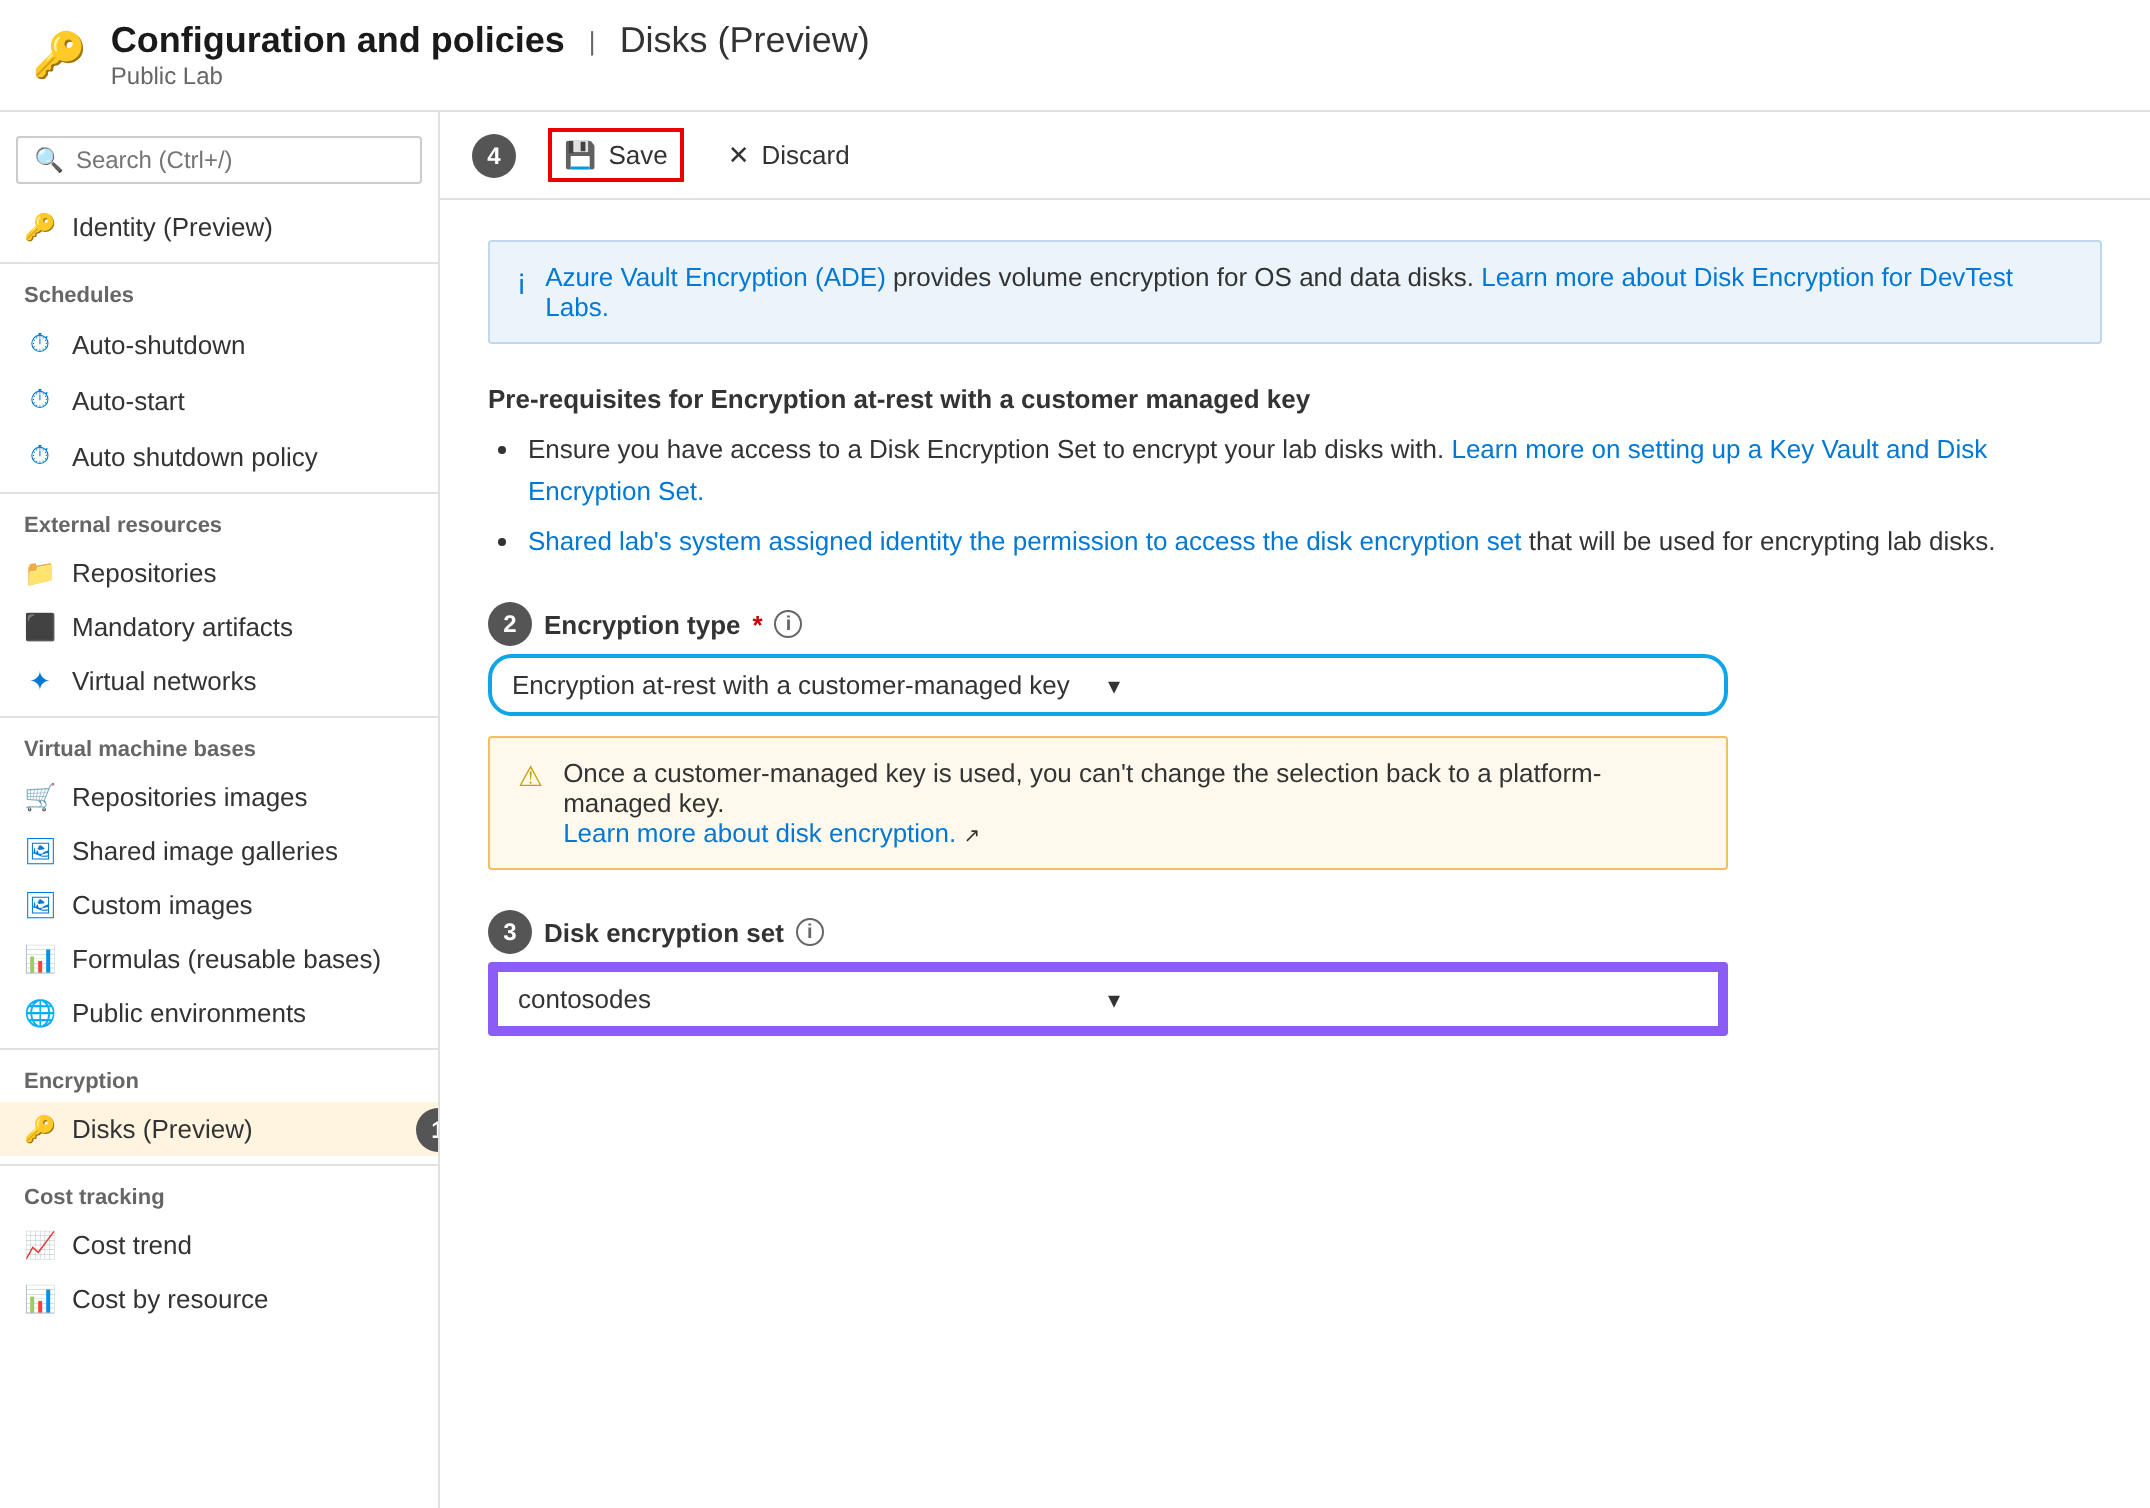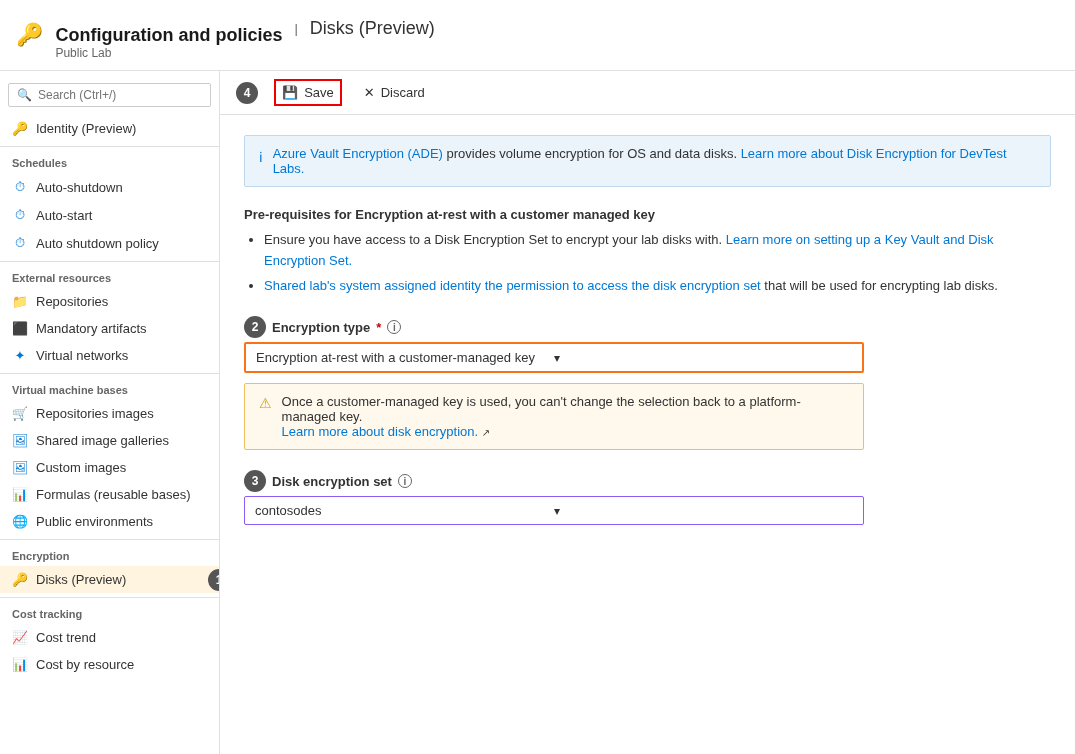--- a/index.html
+++ b/index.html
@@ -1,20 +1,20 @@
 <!DOCTYPE html>
 <html><head>
   <meta charset="utf-8">
   <style>
     * { box-sizing: border-box; margin: 0; padding: 0; }
     body { font-family: 'Segoe UI', Arial, sans-serif; font-size: 13px; color: #333; background: #fff; display: flex; flex-direction: column; height: 754px; overflow: hidden; }
 
     
     .header { display: flex; align-items: center; padding: 10px 16px; border-bottom: 1px solid #e0e0e0; gap: 12px; }
-    .header-title { font-size: 18px; font-weight: 600; color: #1a1a1a; margin-top: 15px; }
+    .header-title { font-size: 18px; font-weight: 600; color: #1a1a1a; }
     .header-separator { color: #666; margin: 0 6px; }
     .header-subtitle { font-size: 18px; color: #333; }
     .header-org { font-size: 12px; color: #666; }
     .header-text-block { display: flex; flex-direction: column; }
 
     
     .layout { display: flex; flex: 1; overflow: hidden; }
 
     
     .sidebar { width: 220px; border-right: 1px solid #e0e0e0; overflow-y: auto; padding: 8px 0; flex-shrink: 0; }
@@ -49,22 +49,22 @@
     
     .prereq-title { font-weight: 600; font-size: 13px; margin-bottom: 8px; }
     .prereq-list { list-style: disc; padding-left: 20px; font-size: 13px; line-height: 1.6; }
     .prereq-list li { margin-bottom: 4px; }
 
     
     .field-label { font-size: 13px; font-weight: 600; margin-bottom: 4px; margin-top: 16px; display: flex; align-items: center; gap: 6px; }
     .info-circle { display: inline-flex; align-items: center; justify-content: center; width: 14px; height: 14px; border-radius: 50%; border: 1px solid #666; color: #666; font-size: 10px; cursor: help; }
     .required-star { color: #c00; }
 
-    .select-box { display: flex; align-items: center; border: 2px solid #f97316; border-radius: 2px; padding: 6px 10px; background: #fff; cursor: pointer; font-size: 13px; }
-    .select-box.normal { border: 1px solid #8b5cf6; border-radius: 2px; }
+    .select-box { display: flex; align-items: center; border: 2px solid #0ea5e9; border-radius: 12px; padding: 6px 10px; background: #fff; cursor: pointer; font-size: 13px; }
+    .select-box.normal { border: 5px solid #8b5cf6; border-radius: 2px; }
     .select-box span { flex: 1; }
     .select-chevron { color: #333; font-size: 12px; }
 
     
     .warning-box { background: #fff8ec; border: 1px solid #f0c060; border-radius: 2px; padding: 10px 14px; display: flex; align-items: flex-start; gap: 10px; margin-top: 10px; font-size: 13px; }
     .warning-icon { color: #c8a000; font-size: 14px; flex-shrink: 0; margin-top: 1px; }
 
     
     .sidebar-item.active { background: #fef4e0; }
 

